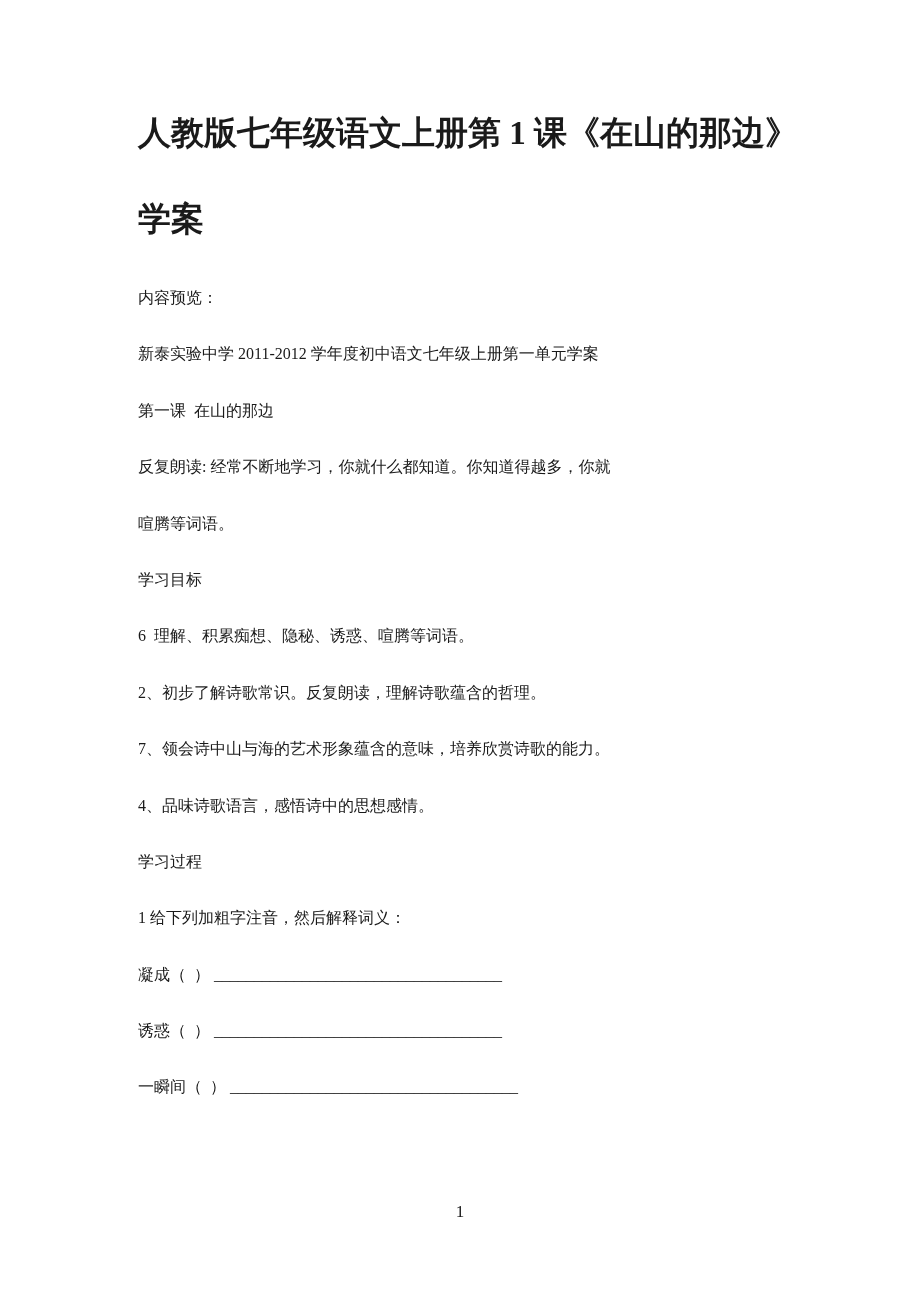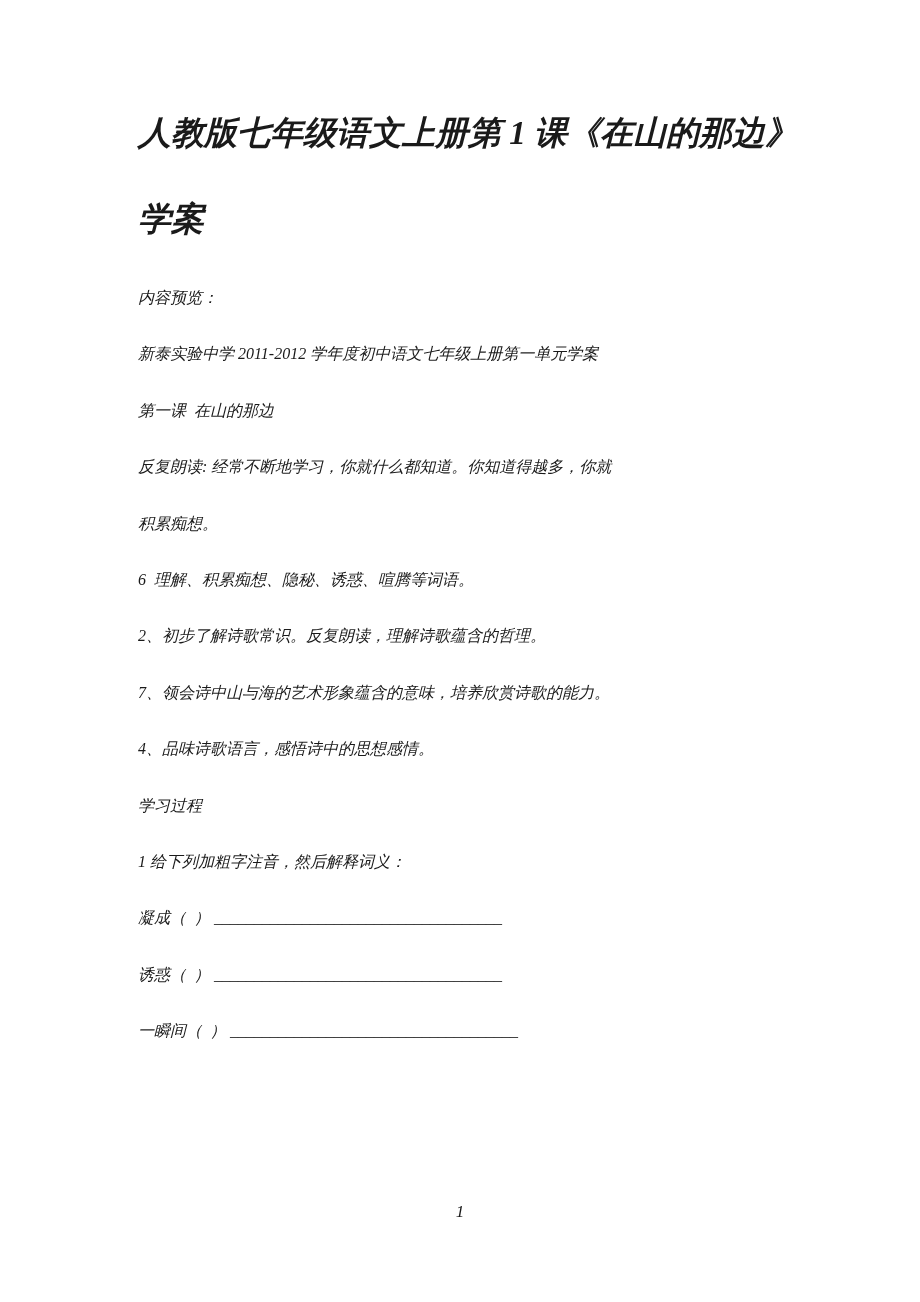--- a/index.html
+++ b/index.html
@@ -8,21 +8,20 @@
     background: #ffffff;
   }
   .page {
     position: relative;
     width: 920px;
     height: 1302px;
     background: #ffffff;
     color: #1a1a1a;
     font-family: "Liberation Serif", "DejaVu Serif", serif;
     overflow: hidden;
-    font-style: italic;
   }
   .doc {
     position: absolute;
     left: 138px;
     top: 90px;
     width: 672px;
   }
   .title-line {
     margin: 0;
     height: 86px;
@@ -58,21 +57,22 @@
   <div class="doc">
     <div id="title-block">
         <p class="title-line">人教版七年级语文上册第 1 课《在山的那边》</p>
         <p class="title-line">学案</p>
       </div>
     <div id="body-block" class="body-block">
         <p class="body-line">内容预览：</p>
         <p class="body-line">新泰实验中学 2011-2012 学年度初中语文七年级上册第一单元学案</p>
         <p class="body-line">第一课  在山的那边</p>
         <p class="body-line">反复朗读: 经常不断地学习，你就什么都知道。你知道得越多，你就</p>
-        <p class="body-line">积累痴想。</p>
+        <p class="body-line">喧腾等词语。</p>
+        <p class="body-line">学习目标</p>
         <p class="body-line">6  理解、积累痴想、隐秘、诱惑、喧腾等词语。</p>
         <p class="body-line">2、初步了解诗歌常识。反复朗读，理解诗歌蕴含的哲理。</p>
         <p class="body-line">7、领会诗中山与海的艺术形象蕴含的意味，培养欣赏诗歌的能力。</p>
         <p class="body-line">4、品味诗歌语言，感悟诗中的思想感情。</p>
         <p class="body-line">学习过程</p>
         <p class="body-line">1 给下列加粗字注音，然后解释词义：</p>
         <p class="body-line">凝成（  ） ____________________________________</p>
         <p class="body-line">诱惑（  ） ____________________________________</p>
         <p class="body-line">一瞬间（  ） ____________________________________</p>
       </div>

